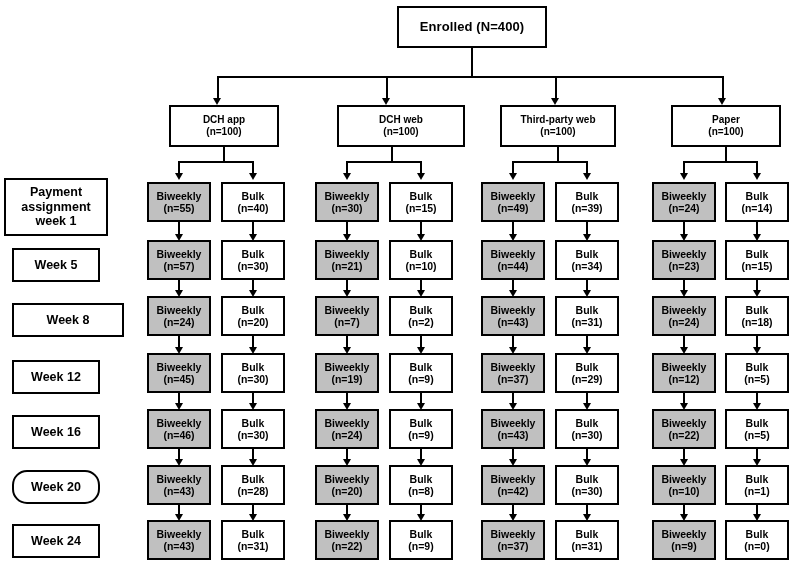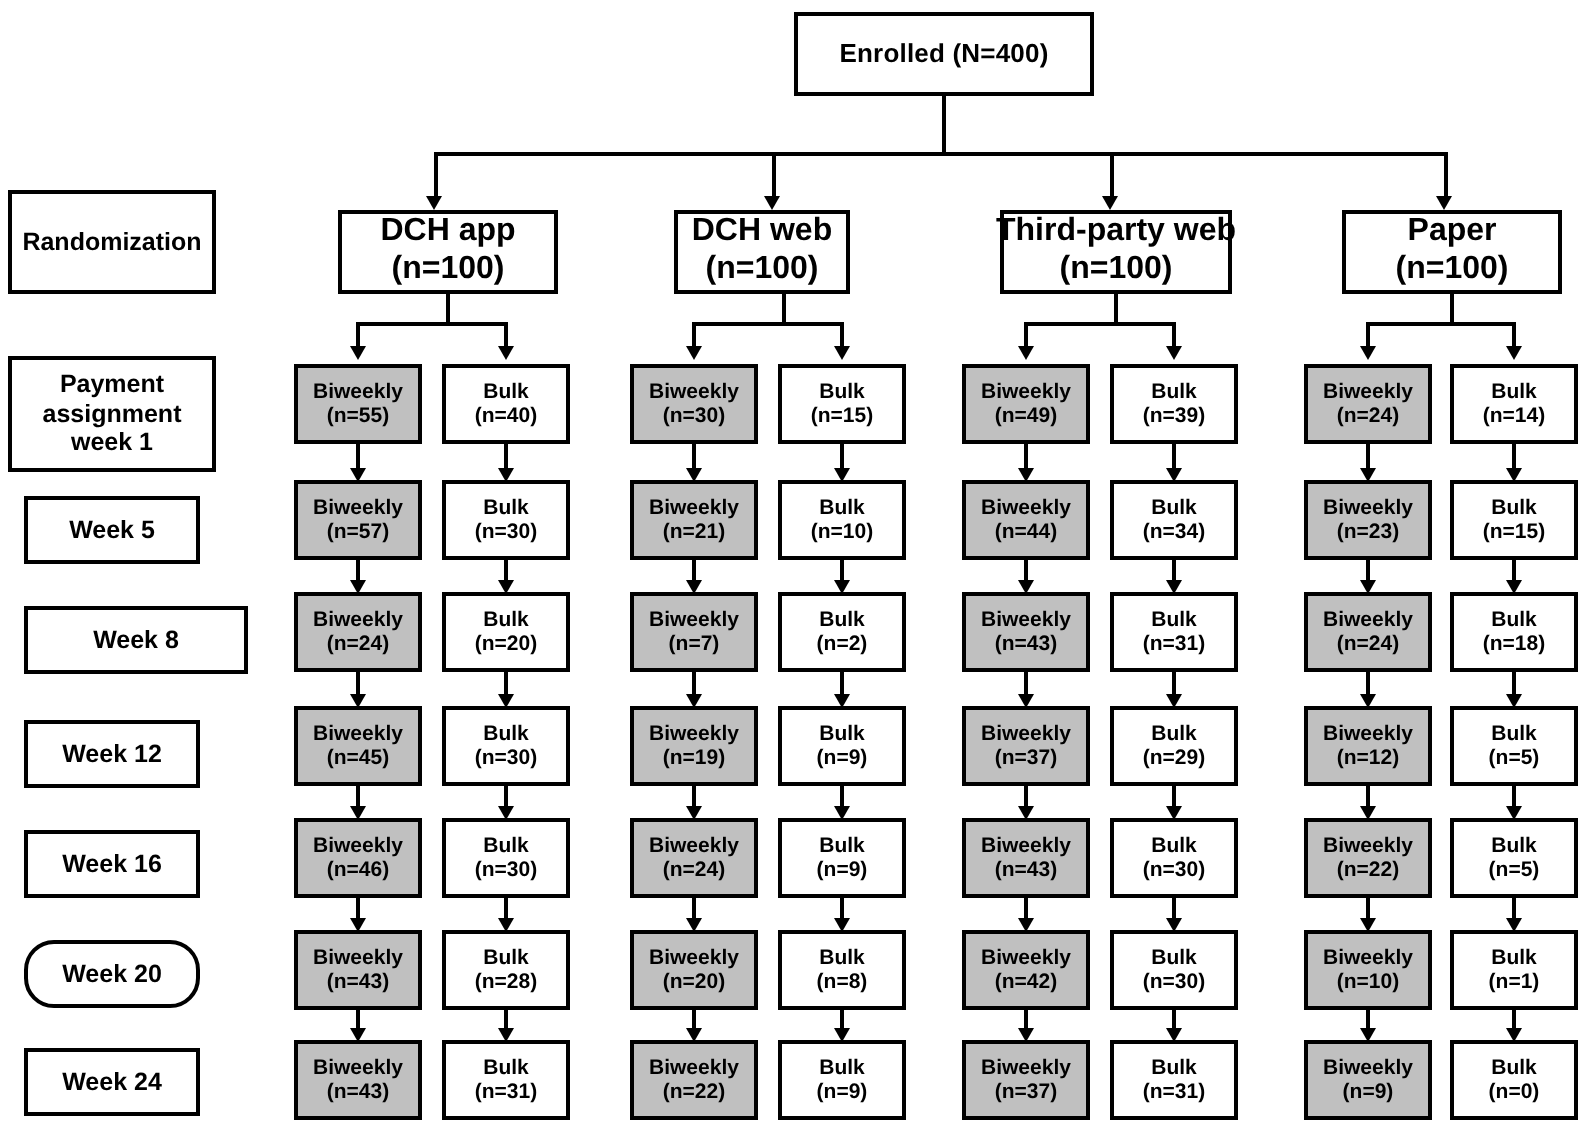--- a/index.html
+++ b/index.html
@@ -36,21 +36,21 @@
 
   .enrolled {
     font-size: 13px;
     letter-spacing: 0.1px;
   }
   .stage-label {
     font-size: 12.5px;
     font-weight: bold;
   }
   .group {
-    font-size: 16px;
+    font-size: 10px;
   }
   .cell {
     font-size: 10.5px;
   }
 
   
   .vline {
     position: absolute;
     width: 2px;
     background: #000000;
@@ -84,23 +84,20 @@
 
   <div class="vline" style="left:217px; top:76px; height:23px;"></div>
   <div class="arrow" style="left:213px; top:98px;"></div>
   <div class="vline" style="left:386px; top:76px; height:23px;"></div>
   <div class="arrow" style="left:382px; top:98px;"></div>
   <div class="vline" style="left:555px; top:76px; height:23px;"></div>
   <div class="arrow" style="left:551px; top:98px;"></div>
   <div class="vline" style="left:722px; top:76px; height:23px;"></div>
   <div class="arrow" style="left:718px; top:98px;"></div>
 
-  <div class="box stage-label" style="left:4px; top:95px; width:104px; height:52px;">
-    <span class="ln">Randomization</span>
-  </div>
 
   <div class="box stage-label" style="left:4px; top:178px; width:104px; height:58px;">
     <span class="ln">Payment</span>
     <span class="ln">assignment</span>
     <span class="ln">week 1</span>
   </div>
 
   <div class="box stage-label" style="left:12px; top:248px; width:88px; height:34px;">
     <span class="ln">Week 5</span>
   </div>
@@ -117,21 +114,21 @@
     <span class="ln">Week 20</span>
   </div>
   <div class="box stage-label" style="left:12px; top:524px; width:88px; height:34px;">
     <span class="ln">Week 24</span>
   </div>
 
   <div class="box group" style="left:169px; top:105px; width:110px; height:42px;">
     <span class="ln">DCH app</span>
     <span class="ln">(n=100)</span>
   </div>
-  <div class="box group" style="left:337px; top:105px; width:88px; height:42px;">
+  <div class="box group" style="left:337px; top:105px; width:128px; height:42px;">
     <span class="ln">DCH web</span>
     <span class="ln">(n=100)</span>
   </div>
   <div class="box group" style="left:500px; top:105px; width:116px; height:42px;">
     <span class="ln">Third-party web</span>
     <span class="ln">(n=100)</span>
   </div>
   <div class="box group" style="left:671px; top:105px; width:110px; height:42px;">
     <span class="ln">Paper</span>
     <span class="ln">(n=100)</span>

